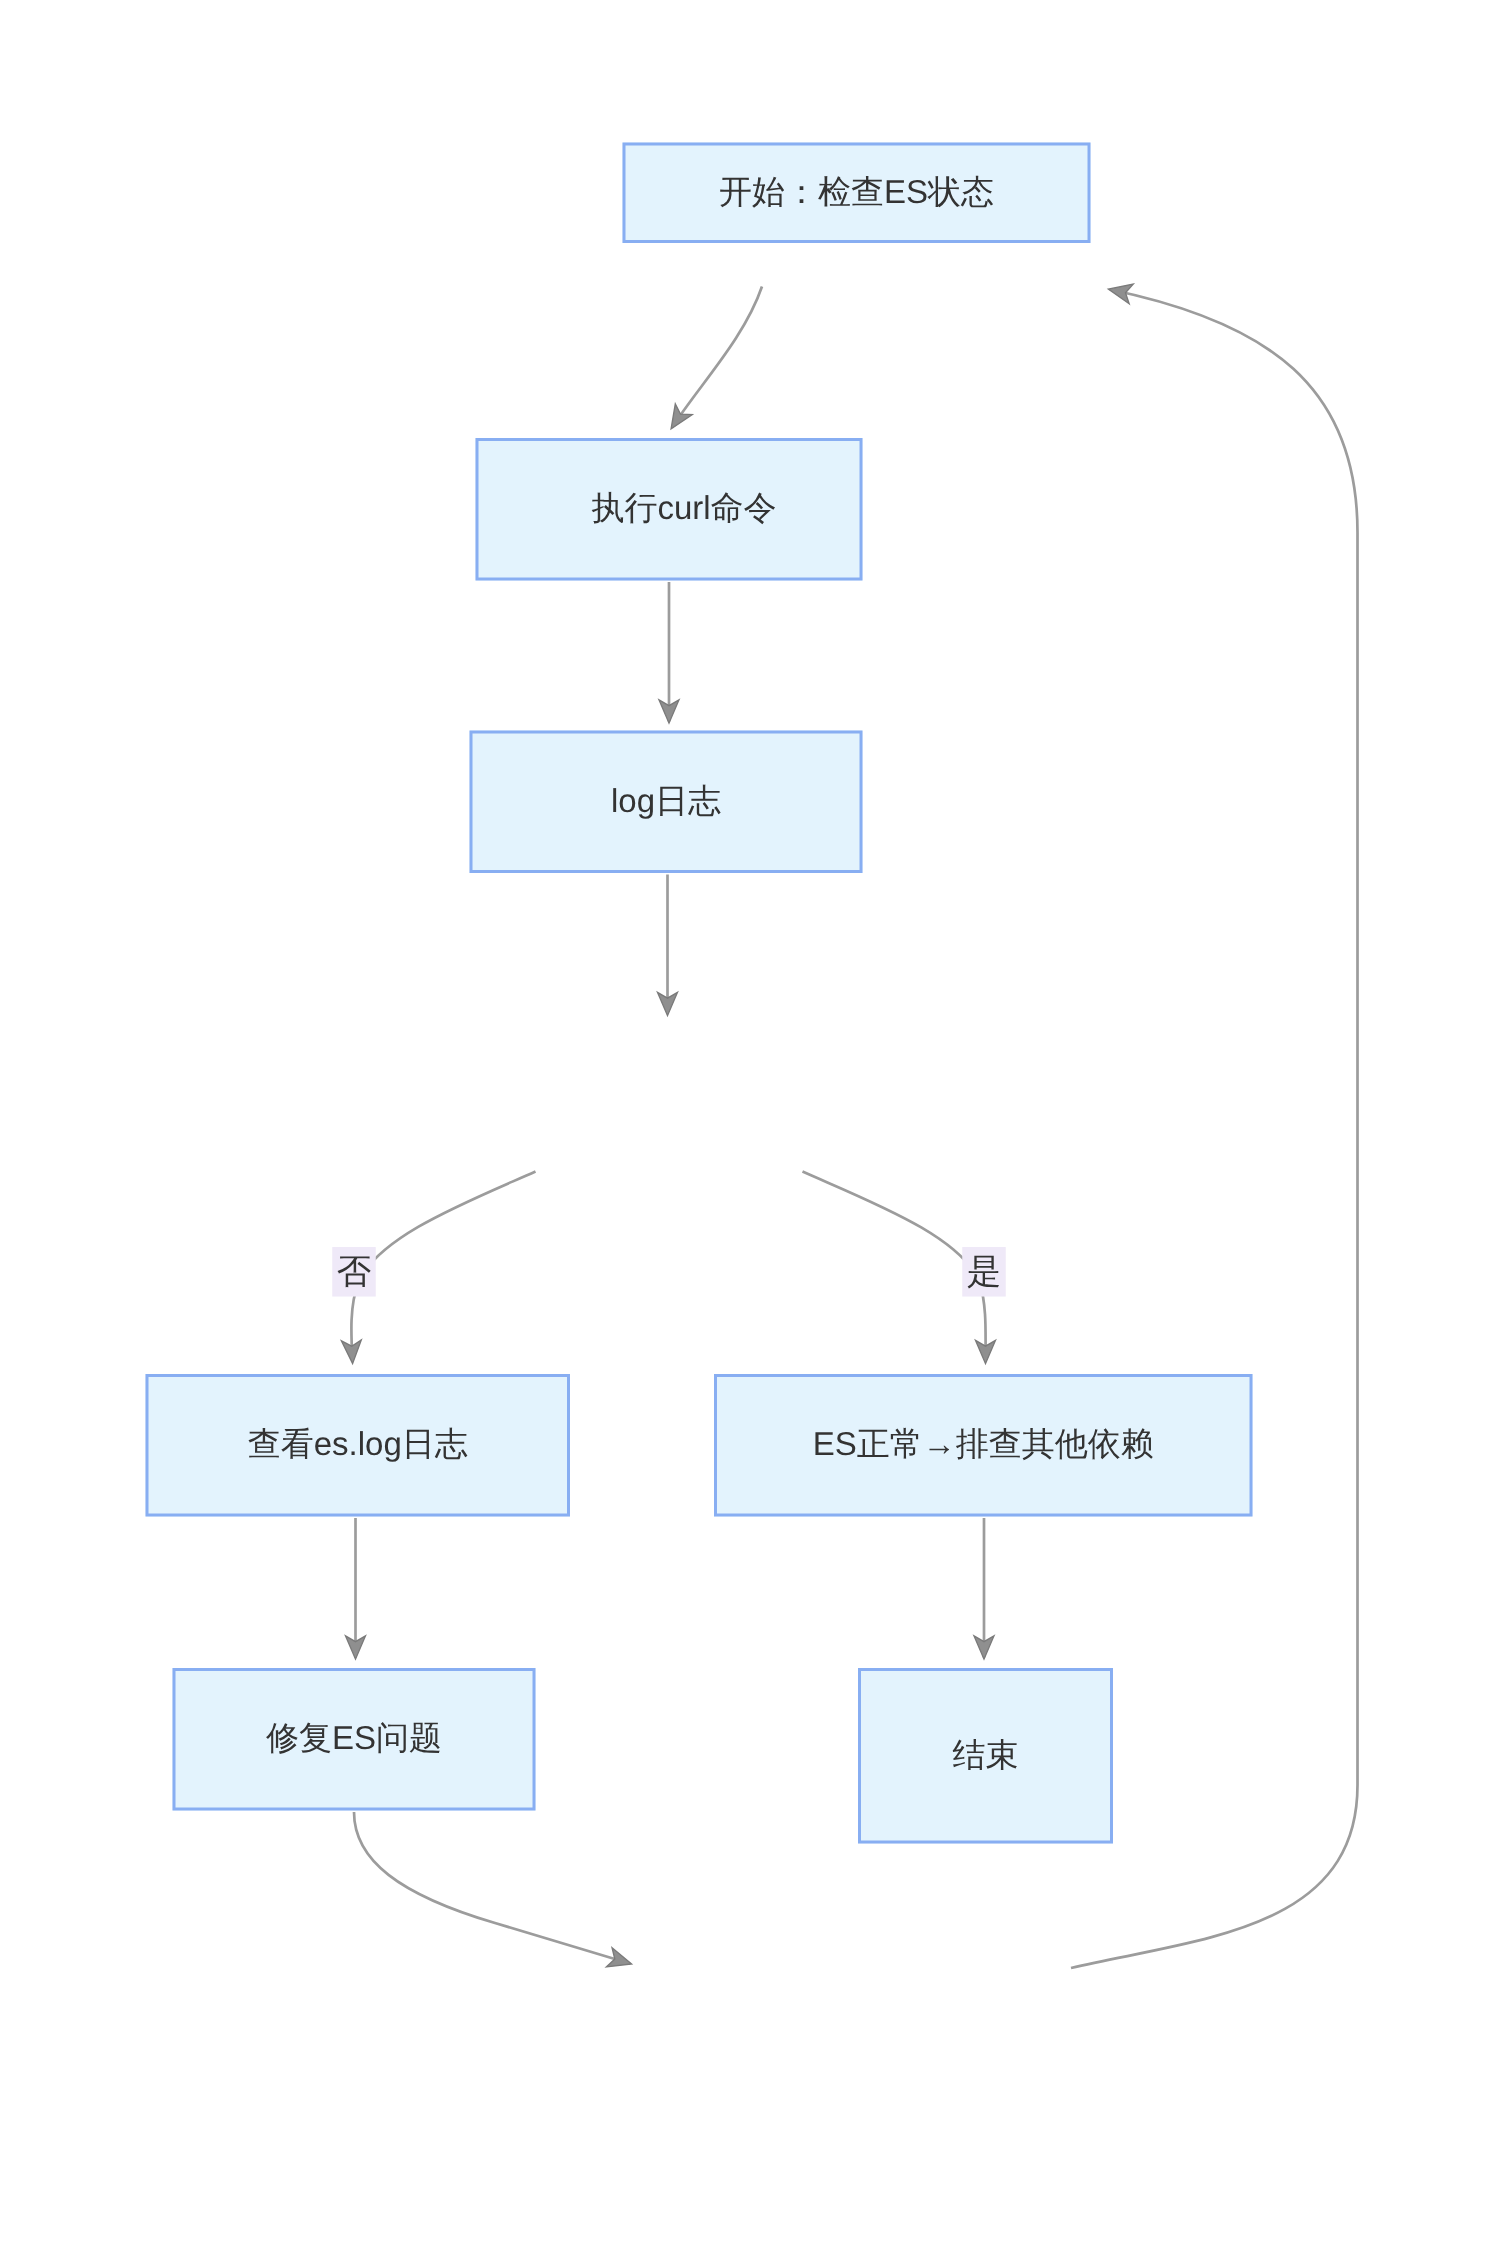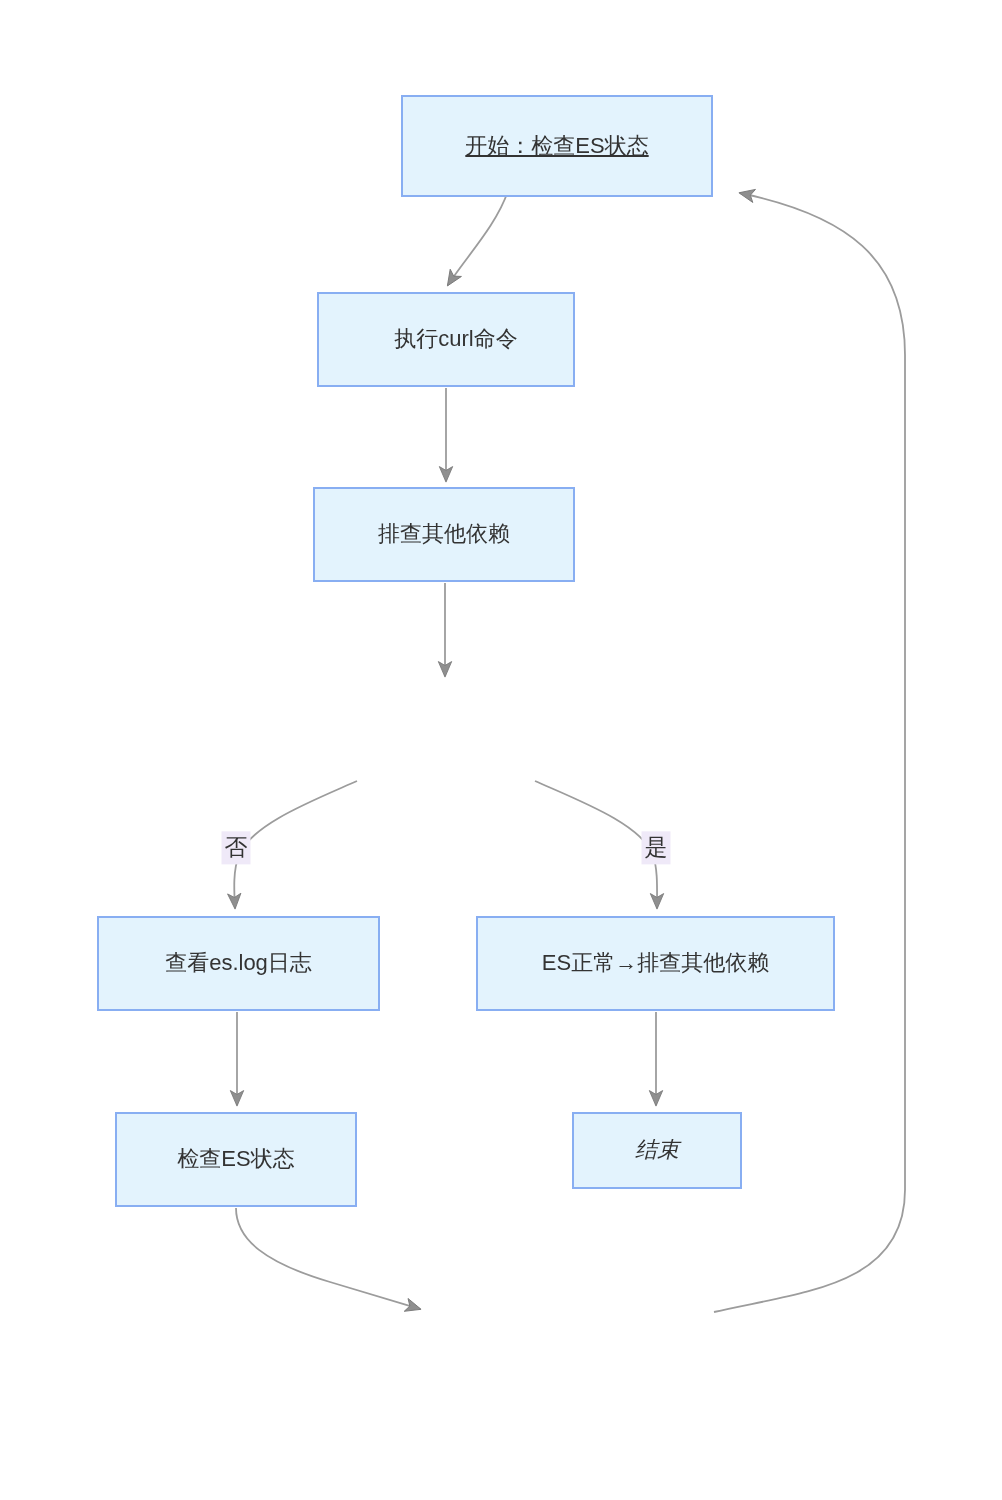--- a/index.html
+++ b/index.html
@@ -62,46 +62,46 @@
       <path d="M 445 583 L 445 676" marker-end="url(#arrow)"></path>
       <path d="M 357 781 C 312 801 252 824 239 855 C 233 870 234 889 235 908" marker-end="url(#arrow)"></path>
       <path d="M 535 781 C 580 801 641 824 653 855 C 658 870 657 889 657 908" marker-end="url(#arrow)"></path>
       <path d="M 237 1012 L 237 1105" marker-end="url(#arrow)"></path>
       <path d="M 656 1012 L 656 1105" marker-end="url(#arrow)"></path>
       <path d="M 236 1208 C 236 1240 266 1263 330 1282 C 367 1293 393 1301 420 1309" marker-end="url(#arrow)"></path>
       <path d="M 714 1312 C 800 1292 905 1287 905 1190 L 905 355 C 905 258 846 215 740 193" marker-end="url(#arrow)"></path>
     </g>
   </svg>
 
-  <div class="node" style="left:401px; top:95px;  width:312px; height:102px;text-decoration:underline;">
+  <div class="node" style="left:415px; top:95px;  width:312px; height:67px;">
     <span>开始：检查ES状态</span>
   </div>
 
   <div class="node" style="left:317px; top:292px; width:258px; height:95px;padding-left:20px;">
     <span>执行curl命令</span>
   </div>
 
   <div class="node" style="left:313px; top:487px; width:262px; height:95px;">
-    <span>排查其他依赖</span>
+    <span>log日志</span>
   </div>
 
 
   <div class="node" style="left:97px; top:916px; width:283px; height:95px;">
     <span>查看es.log日志</span>
   </div>
 
   <div class="node" style="left:476px; top:916px; width:359px; height:95px;">
     <span>ES正常→排查其他依赖</span>
   </div>
 
   <div class="node" style="left:115px; top:1112px; width:242px; height:95px;">
-    <span>检查ES状态</span>
+    <span>修复ES问题</span>
   </div>
 
-  <div class="node" style="left:572px; top:1112px; width:170px; height:77px;font-style:italic;">
+  <div class="node" style="left:572px; top:1112px; width:170px; height:117px;">
     <span>结束</span>
   </div>
 
 
   <span class="edge-label" style="left:236px; top:848px;">否</span>
 
   <span class="edge-label" style="left:656px; top:848px;">是</span>
 
 </div>
 

